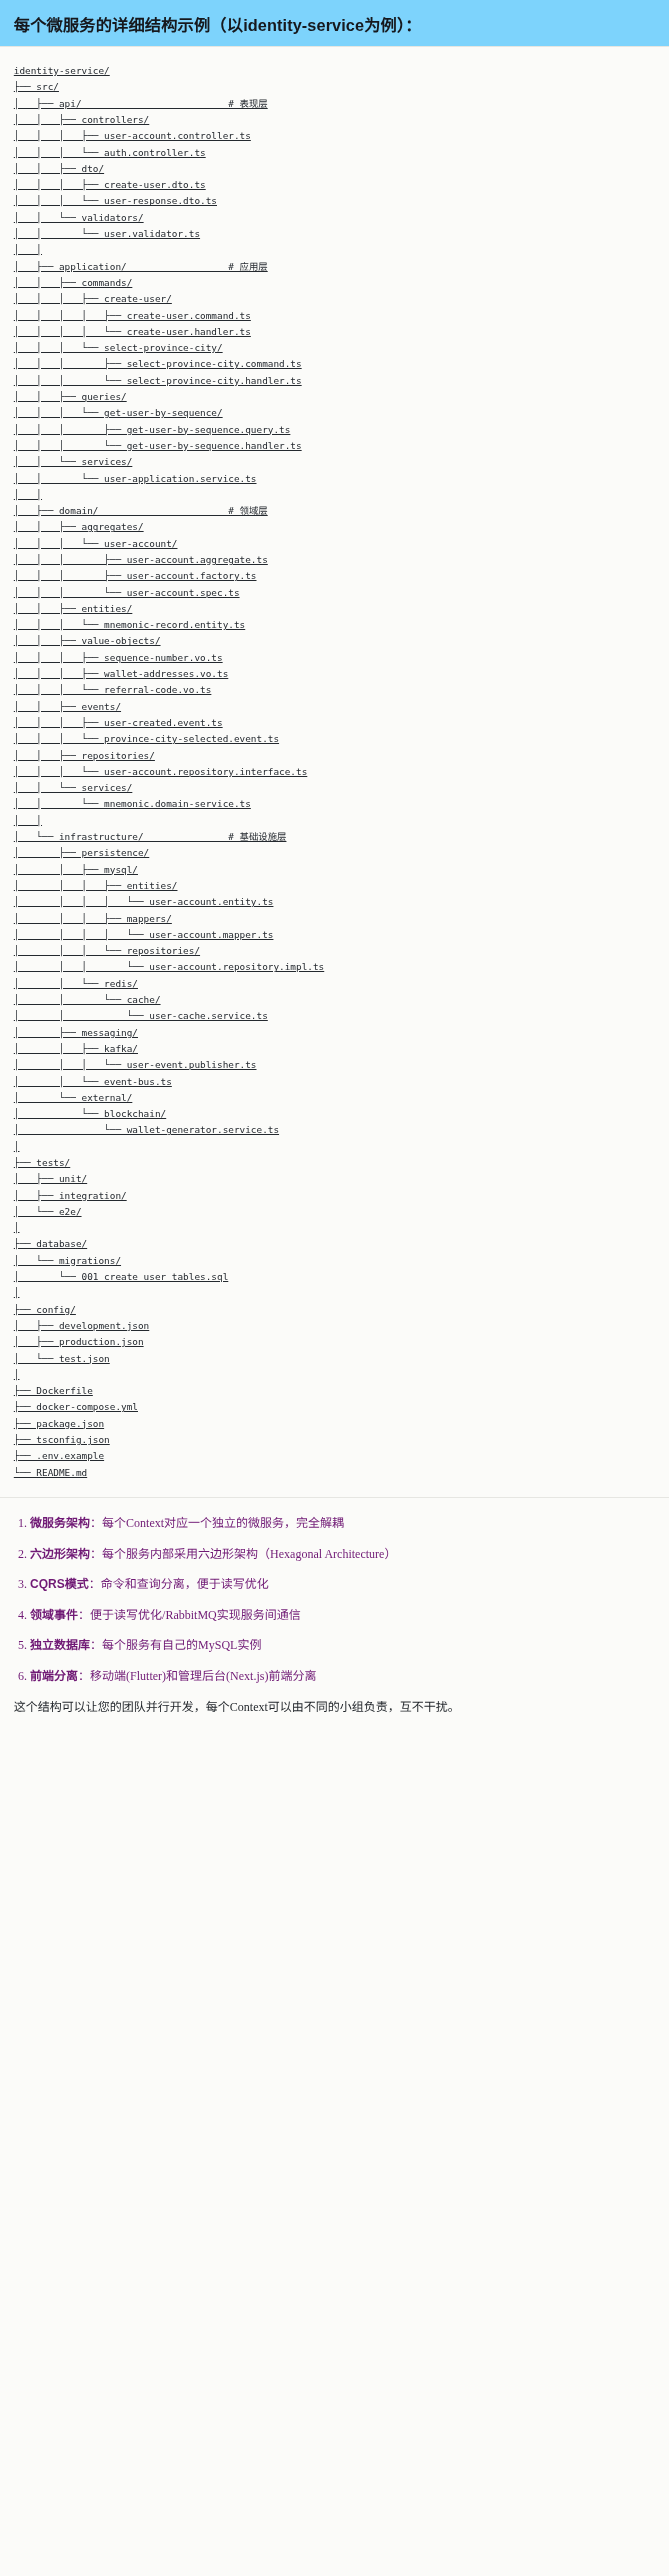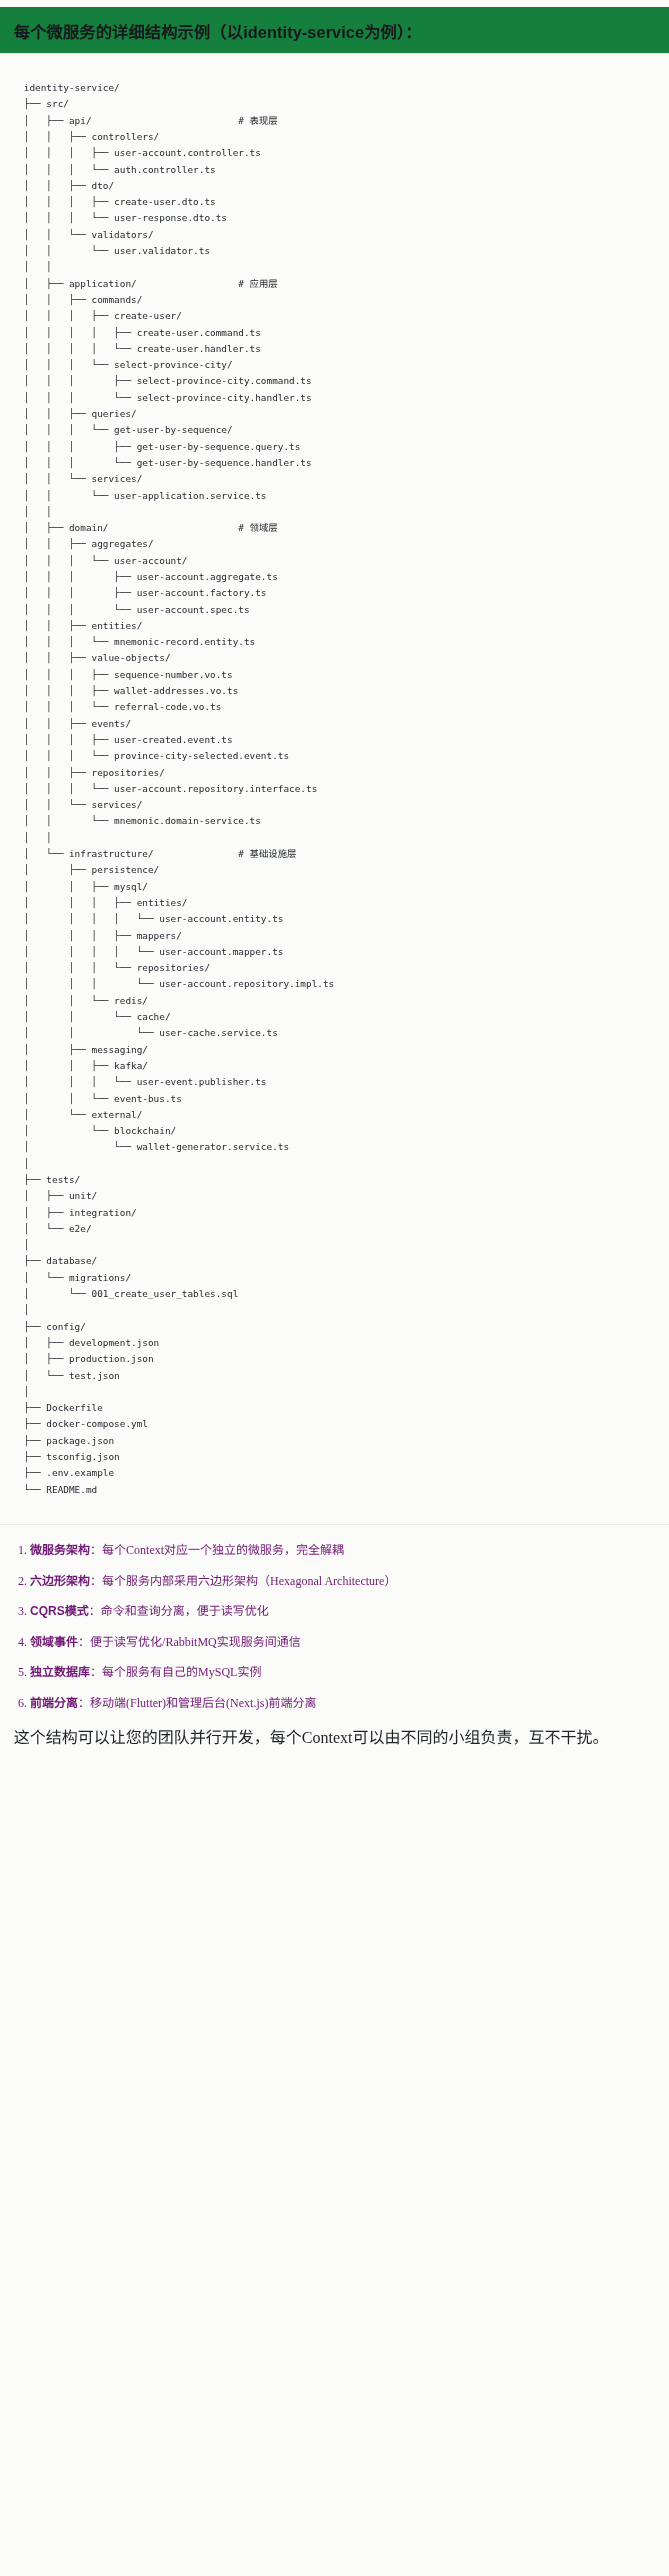--- a/index.html
+++ b/index.html
@@ -11,47 +11,47 @@
   body {
     width: 669px;
     font-family: "Liberation Sans", "DejaVu Sans", sans-serif;
     color: #1f2328;
     -webkit-font-smoothing: antialiased;
   }
 
   
   .doc-header {
     padding: 13.8px 13.8px 10px 13.8px;
-    background: #15803d;
+    background: #7dd3fc;
     border-bottom: 0.6px solid #e6e6e2;
-    margin-top: 7px;
   }
   .doc-header h1 {
     margin: 0;
     font-size: 16.3px;
     line-height: 1.35;
     font-weight: 700;
     letter-spacing: 0.1px;
     color: #16181d;
   }
 
   
   .code-block {
     padding: 16.3px 13.8px 16.3px 13.8px;
     background: #fbfbf9;
   }
   pre.tree {
-    margin: 10px;
+    margin: 0;
     font-family: "DejaVu Sans Mono", "Liberation Mono", monospace;
     font-size: 9.4px;
     line-height: 16.3px;
     color: #24292f;
     white-space: pre;
     tab-size: 4;
     overflow: visible;
+    text-decoration: underline;
   }
 
   
   .divider {
     height: 0.6px;
     background: #e6e6e2;
     margin: 0;
   }
 
   
@@ -79,21 +79,21 @@
     color: #701a75;
   }
   ol.note-list li .note-term {
     font-weight: 700;
     font-family: "Liberation Sans", sans-serif;
   }
   ol.note-list li .note-desc {
     font-weight: 400;
   }
   .closing {
-    font-size: 16px;
+    font-size: 12px;
     line-height: 1.6;
     color: #1f2328;
     margin: 0;
   }
 </style>
 </head>
 <body>
 
 <div class="doc-header">
   <h1>每个微服务的详细结构示例（以identity-service为例）：</h1>

